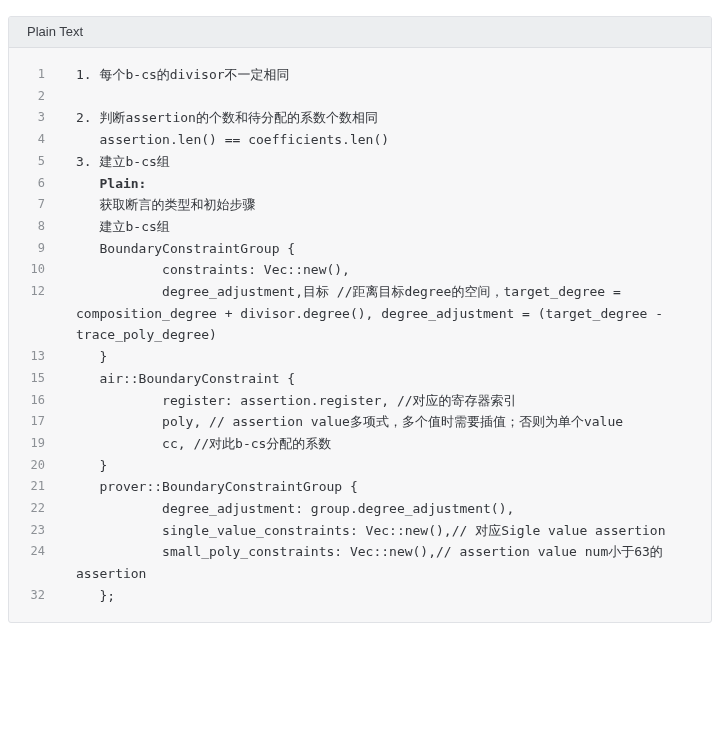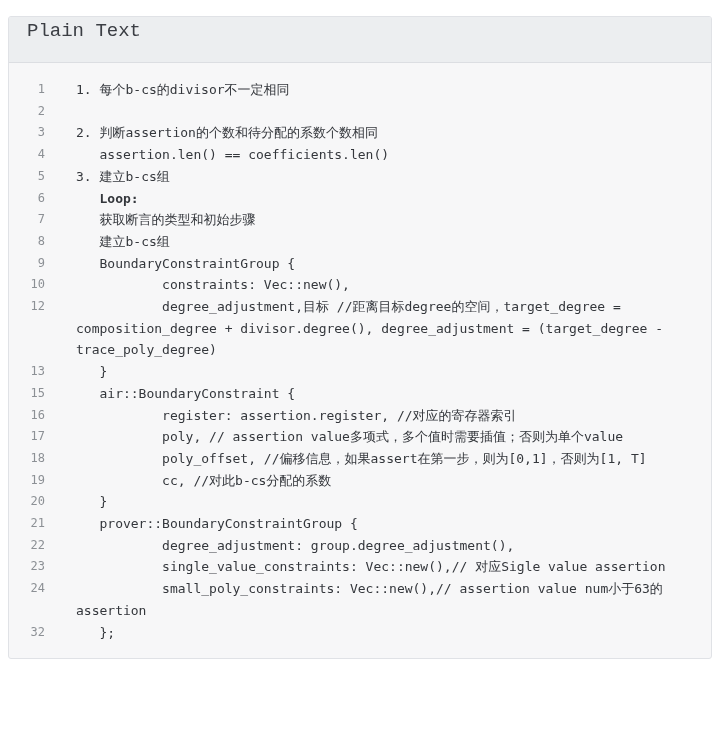--- a/index.html
+++ b/index.html
@@ -22,25 +22,24 @@
   .panel{
     margin:16px 8px 18px 8px;
     border:1px solid var(--panel-border);
     border-radius:3px;
     overflow:hidden;
     background:var(--body-bg);
   }
   .panel-header{
     background:var(--header-bg);
     border-bottom:1px solid var(--header-border);
-    padding:7px 18px 23px 18px;
-    font-size:19px;
+    padding:7px 18px 8px 18px;
+    font-size:13px;
     line-height:15px;
     color:var(--header-text);
-    font-family:Liberation Mono, monospace;
   }
   .panel-body{
     padding:16px 2px 15px 8px;
     font-family:"DejaVu Sans Mono","Liberation Mono",monospace;
     font-size:13px;
     line-height:21.7px;
     color:var(--code-text);
   }
   .code-line{
     display:flex;
@@ -87,21 +86,21 @@
       <div class="code-line">
         <span class="ln">4</span>
         <span class="lc">   assertion.len() == coefficients.len()</span>
       </div>
       <div class="code-line">
         <span class="ln">5</span>
         <span class="lc">3. 建立b-cs组</span>
       </div>
       <div class="code-line">
         <span class="ln">6</span>
-        <span class="lc bold">   Loop:</span>
+        <span class="lc bold">   Plain:</span>
       </div>
       <div class="code-line">
         <span class="ln">7</span>
         <span class="lc">   获取断言的类型和初始步骤</span>
       </div>
       <div class="code-line">
         <span class="ln">8</span>
         <span class="lc">   建立b-cs组</span>
       </div>
       <div class="code-line">
@@ -126,24 +125,20 @@
       </div>
       <div class="code-line">
         <span class="ln">16</span>
         <span class="lc">           register: assertion.register, //对应的寄存器索引</span>
       </div>
       <div class="code-line">
         <span class="ln">17</span>
         <span class="lc">           poly, // assertion value多项式，多个值时需要插值；否则为单个value</span>
       </div>
       <div class="code-line">
-        <span class="ln">18</span>
-        <span class="lc">           poly_offset, //偏移信息，如果assert在第一步，则为[0,1]，否则为[1, T]</span>
-      </div>
-      <div class="code-line">
         <span class="ln">19</span>
         <span class="lc">           cc, //对此b-cs分配的系数</span>
       </div>
       <div class="code-line">
         <span class="ln">20</span>
         <span class="lc">   }</span>
       </div>
       <div class="code-line">
         <span class="ln">21</span>
         <span class="lc">   prover::BoundaryConstraintGroup {</span>

